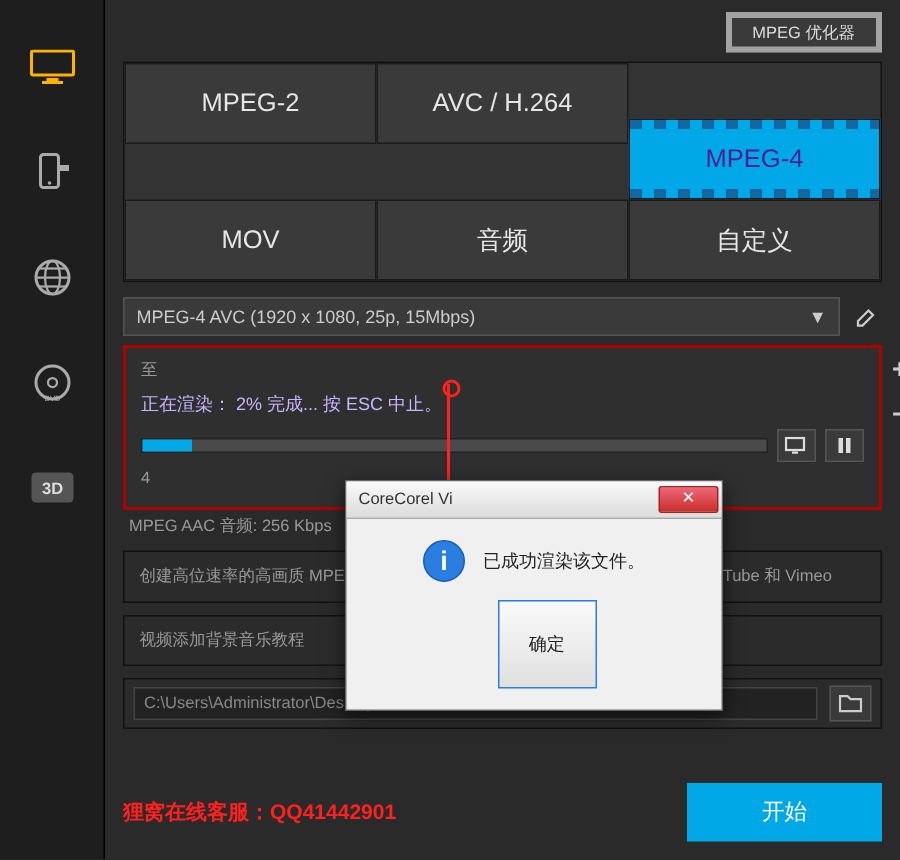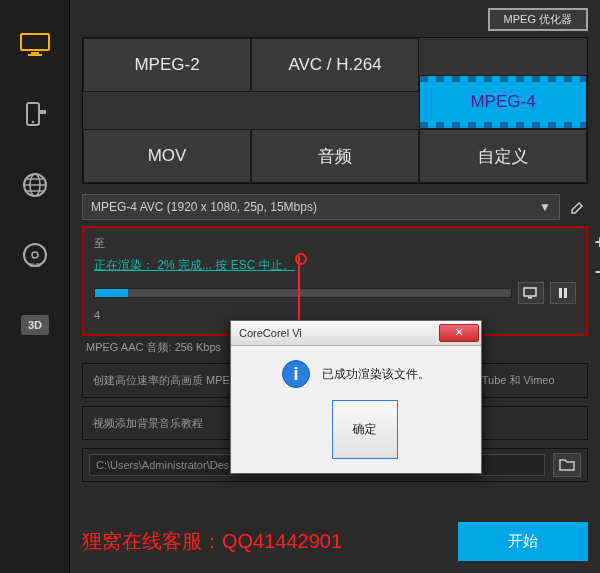--- a/index.html
+++ b/index.html
@@ -22,21 +22,21 @@
     align-items: center; justify-content: center;
     cursor: pointer; color: #aaa;
   }
   .side-item.active { color: #ffb300; }
   .main { flex: 1; padding: 8px 12px 0 12px; position: relative; }
 
   .top-tag {
     display: flex; justify-content: flex-end; margin-bottom: 6px;
   }
   .top-tag > div {
-    background: #3a3a3a; border:2px solid #a3a3a3; padding: 2px 14px;
+    background: #3a3a3a; border:4px solid #a3a3a3; padding: 2px 14px;
     font-size: 11px; color: #ddd;
   }
 
   .format-grid {
     border: 1px solid #111;
     background: #333;
   }
   .format-row { display: flex; }
   .format-cell {
     flex: 1; height: 54px;
@@ -69,21 +69,21 @@
     width: 20px; height: 20px; color: #ccc; cursor: pointer;
     display:flex; align-items:center; justify-content:center;
   }
 
   .render-box {
     border: 2px solid #b00000; margin-top: 6px;
     padding: 8px 10px 10px 10px; background: #2f2f2f;
     position: relative;
   }
   .meta-line { color: #999; font-size: 11px; line-height: 1.4; }
-  .render-text { color: #14b8a6; font-size: 12px; margin: 6px 0 8px 0; text-decoration: underline; }
+  .render-text { color: #c4b5fd; font-size: 12px; margin: 6px 0 8px 0; }
   .progress-row { display: flex; align-items: center; gap: 6px; }
   .progress-track {
     flex: 1; height: 10px; background: #4a4a4a; border: 1px solid #222;
     position: relative;
   }
   .progress-fill {
     position: absolute; left: 0; top: 0; bottom: 0;
     background: #00a8e8; width: 8%;
   }
   .mini-btn {
@@ -104,21 +104,21 @@
   }
   .folder-btn {
     width:28px; height:24px; background:#3a3a3a; border:1px solid #555;
     color:#ccc; cursor:pointer; display:flex; align-items:center; justify-content:center;
   }
 
   .bottom-bar {
     position: absolute; left: 12px; right: 12px; bottom: 12px;
     display: flex; align-items: center; justify-content: space-between;
   }
-  .watermark { color: #ff2020; font-size: 20px; font-weight: normal; }
+  .watermark { color: #ff2020; font-size: 14px; font-weight: bold; }
   .start-btn {
     background: #00a8e8; color: #fff; font-size: 15px;
     padding: 10px 50px; border: none; cursor: pointer;
   }
 
   
   .dialog {
     position: absolute; left: 230px; top: 320px; width: 252px;
     background: #f0f0f0; border: 1px solid #666;
     box-shadow: 0 4px 12px rgba(0,0,0,0.6);

